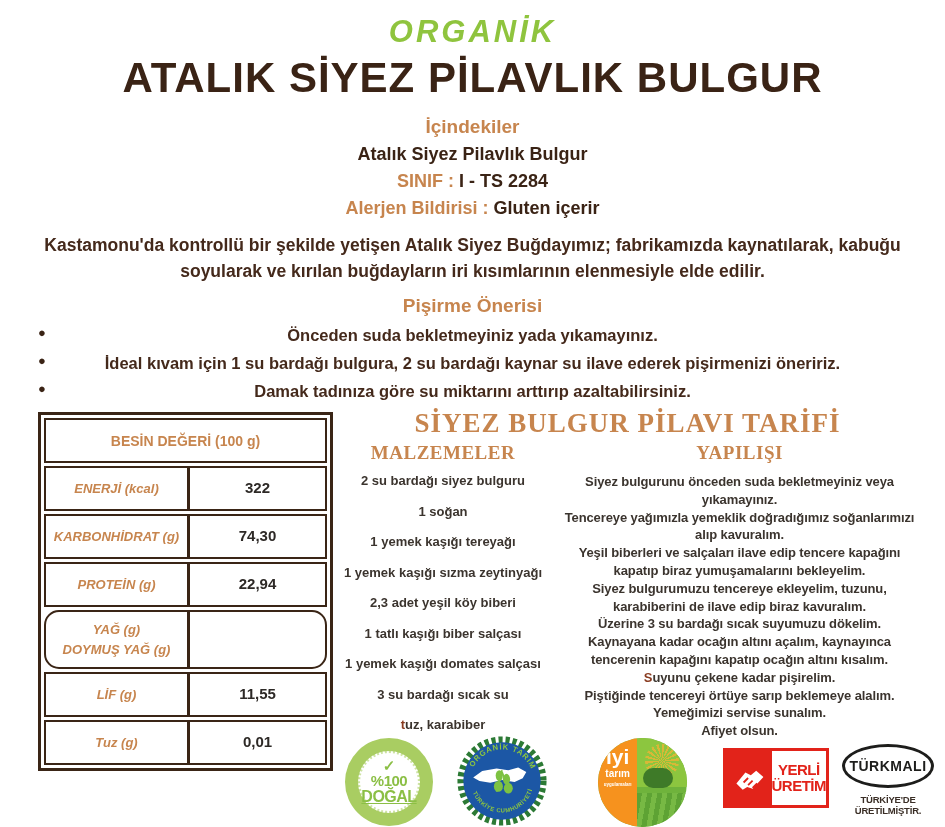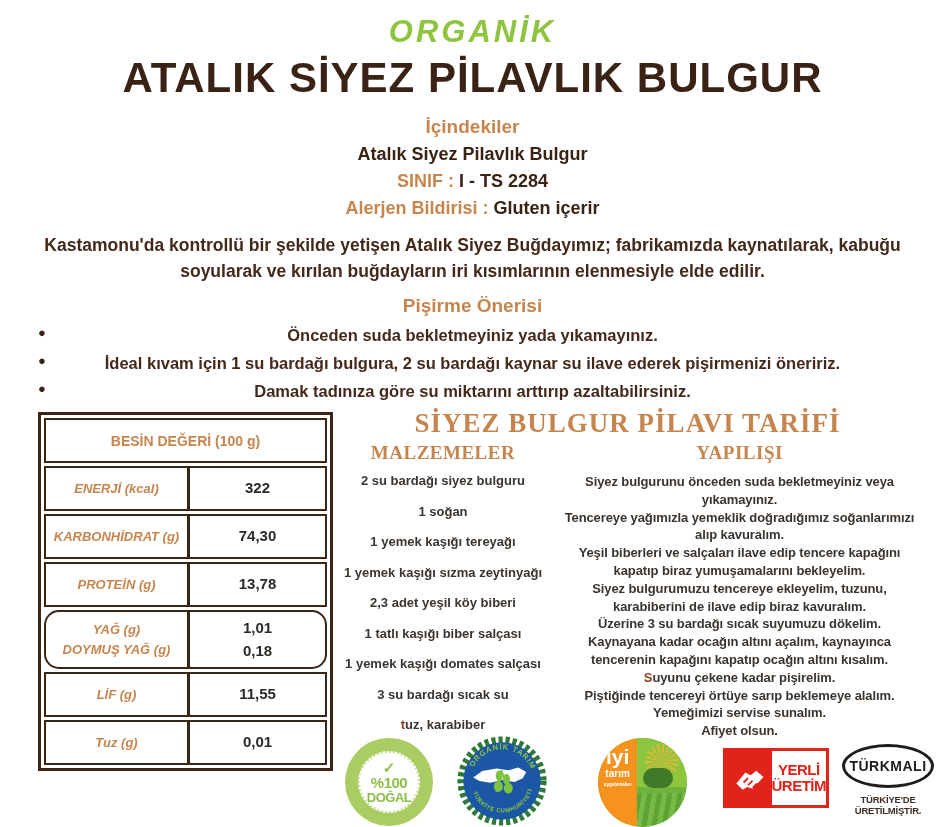--- a/index.html
+++ b/index.html
@@ -53,21 +53,21 @@
   .badge { position:absolute; }
 
   
   .dogal { left:345px; top:738px; width:88px; height:88px; border-radius:50%;
            background:#a9cd62; display:flex; align-items:center; justify-content:center; }
   .dogal-inner { width:58px; height:58px; border-radius:50%; background:#fff;
                  border:2px dotted #cde3a4; display:flex; flex-direction:column;
                  align-items:center; justify-content:center; color:#8bbf45; font-weight:bold; }
   .dogal-check { font-size:15px; line-height:1; }
   .dogal-pct { font-size:15px; line-height:1.05; letter-spacing:-0.5px; }
-  .dogal-label { font-size:13px; line-height:1.05; letter-spacing:-0.5px; }
+  .dogal-label { font-size:16px; line-height:1.05; letter-spacing:-0.5px;text-decoration:underline; }
 
   
   .iyi { left:598px; top:738px; width:89px; height:89px; border-radius:50%; overflow:hidden;
          background:#6fb33c; }
   .iyi-orange { position:absolute; left:0; top:0; width:44%; height:100%; background:#f6921e; z-index:2; }
   .iyi-sky { position:absolute; right:0; top:0; width:56%; height:55%; background:#8cc63f; }
   .iyi-rays { position:absolute; right:8px; top:6px; width:34px; height:34px; border-radius:50%;
               background:repeating-conic-gradient(#f9b233 0 9deg, #8cc63f 9deg 20deg); opacity:.7; }
   .iyi-tree { position:absolute; right:14px; top:30px; width:30px; height:20px; border-radius:10px;
               background:#3e7a28; }
@@ -132,30 +132,26 @@
     <div class="nrow">
       <div class="nlabel">ENERJİ (kcal)</div>
       <div class="nvalue">322</div>
     </div>
     <div class="nrow">
       <div class="nlabel">KARBONHİDRAT (g)</div>
       <div class="nvalue">74,30</div>
     </div>
     <div class="nrow">
       <div class="nlabel">PROTEİN (g)</div>
-      <div class="nvalue">13,78</div>
+      <div class="nvalue">22,94</div>
     </div>
     <div class="nrow nrow-tall">
       <div class="nlabel">
         <div>YAĞ (g)</div>
         <div>DOYMUŞ YAĞ (g)</div>
-      </div>
-      <div class="nvalue">
-        <div>1,01</div>
-        <div>0,18</div>
       </div>
     </div>
     <div class="nrow">
       <div class="nlabel">LİF (g)</div>
       <div class="nvalue">11,55</div>
     </div>
     <div class="nrow">
       <div class="nlabel">Tuz (g)</div>
       <div class="nvalue">0,01</div>
     </div>

